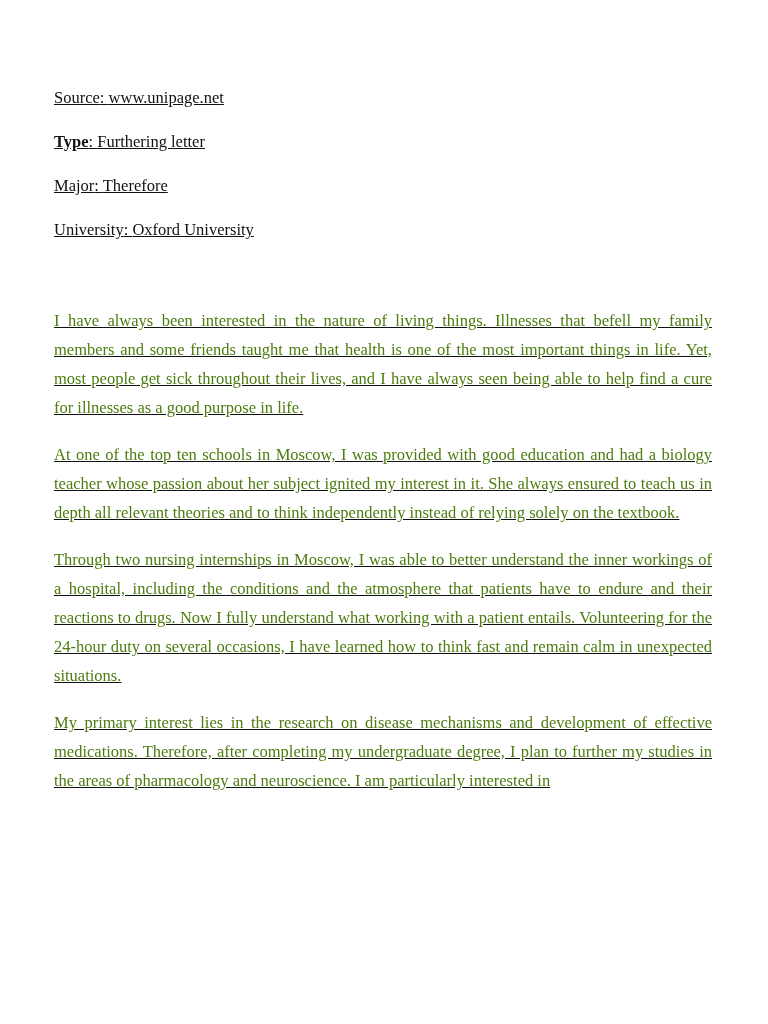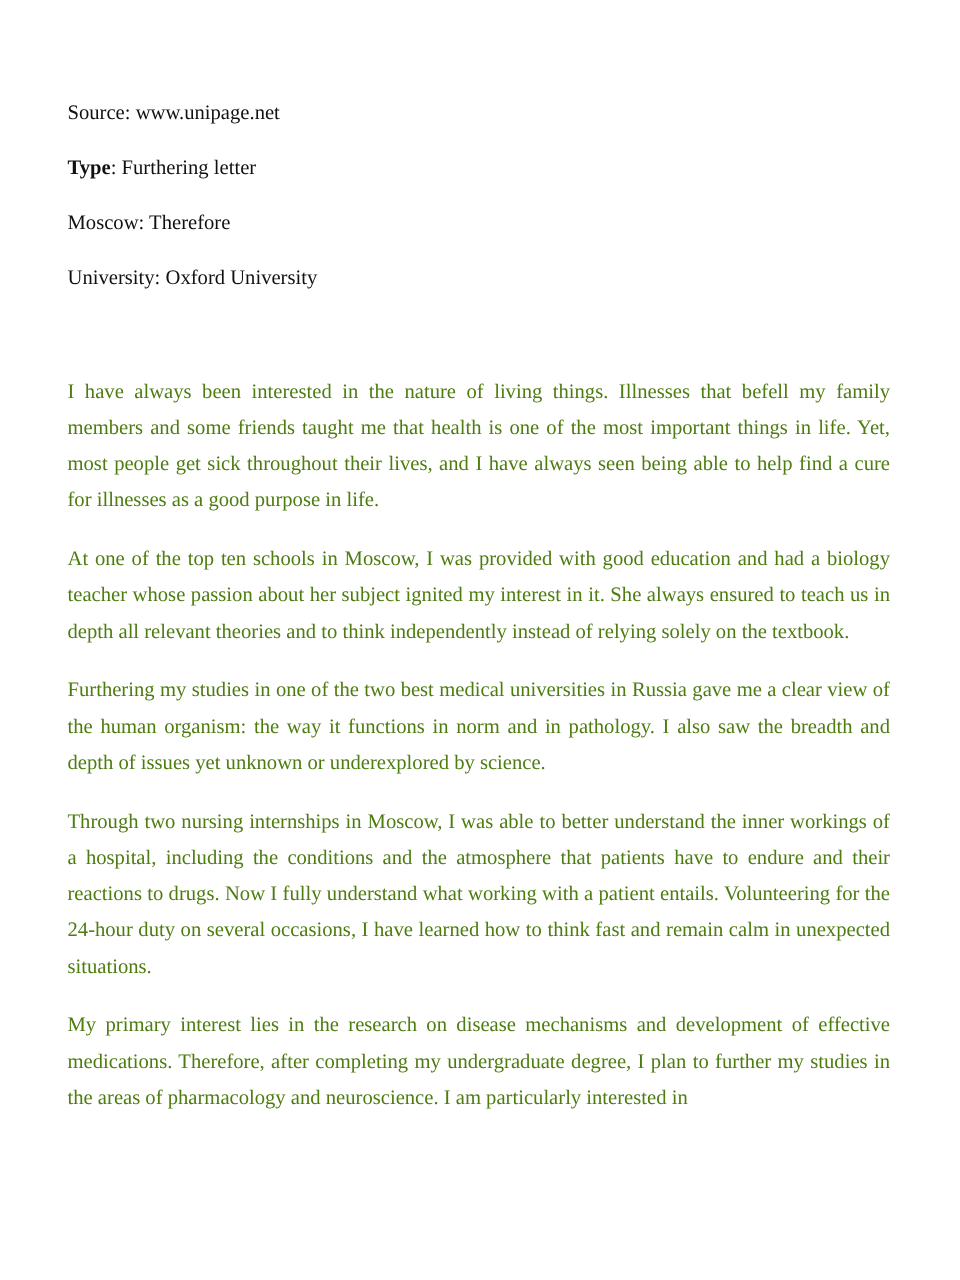--- a/index.html
+++ b/index.html
@@ -16,22 +16,23 @@
     background: #ffffff;
     overflow: hidden;
     font-family: "Liberation Serif", "DejaVu Serif", serif;
     color: #111111;
     box-sizing: border-box;
   }
 
   .content {
     position: absolute;
     left: 54px;
-    top: 0;
+    top: 8px;
     width: 658px;
+    text-decoration: underline;
   }
 
   
   .meta-block {
     padding-top: 80px;
   }
 
   .meta-line {
     font-size: 16.5px;
     line-height: 20px;
@@ -75,29 +76,28 @@
   <div class="content">
 
     <div class="meta-block">
       <p class="meta-line">
         <span>Source</span><span>: </span><span>www.unipage.net</span>
       </p>
       <p class="meta-line">
         <span class="meta-key-bold">Type</span><span>: </span><span>Furthering letter</span>
       </p>
       <p class="meta-line">
-        <span>Moscow</span><span>: </span><span>Therefore</span>
+        <span>Major</span><span>: </span><span>Therefore</span>
       </p>
       <p class="meta-line">
         <span>University</span><span>: </span><span>Oxford University</span>
       </p>
     </div>
 
     <div class="body-block">
       <p class="para">I have always been interested in the nature of living things. Illnesses that befell my family members and some friends taught me that health is one of the most important things in life. Yet, most people get sick throughout their lives, and I have always seen being able to help find a cure for illnesses as a good purpose in life.</p>
       <p class="para">At one of the top ten schools in Moscow, I was provided with good education and had a biology teacher whose passion about her subject ignited my interest in it. She always ensured to teach us in depth all relevant theories and to think independently instead of relying solely on the textbook.</p>
-      <p class="para">Furthering my studies in one of the two best medical universities in Russia gave me a clear view of the human organism: the way it functions in norm and in pathology. I also saw the breadth and depth of issues yet unknown or underexplored by science.</p>
       <p class="para">Through two nursing internships in Moscow, I was able to better understand the inner workings of a hospital, including the conditions and the atmosphere that patients have to endure and their reactions to drugs. Now I fully understand what working with a patient entails. Volunteering for the 24-hour duty on several occasions, I have learned how to think fast and remain calm in unexpected situations.</p>
       <p class="para">My primary interest lies in the research on disease mechanisms and development of effective medications. Therefore, after completing my undergraduate degree, I plan to further my studies in the areas of pharmacology and neuroscience. I am particularly interested in</p>
     </div>
 
   </div>
 </div>
 
 </body></html>

